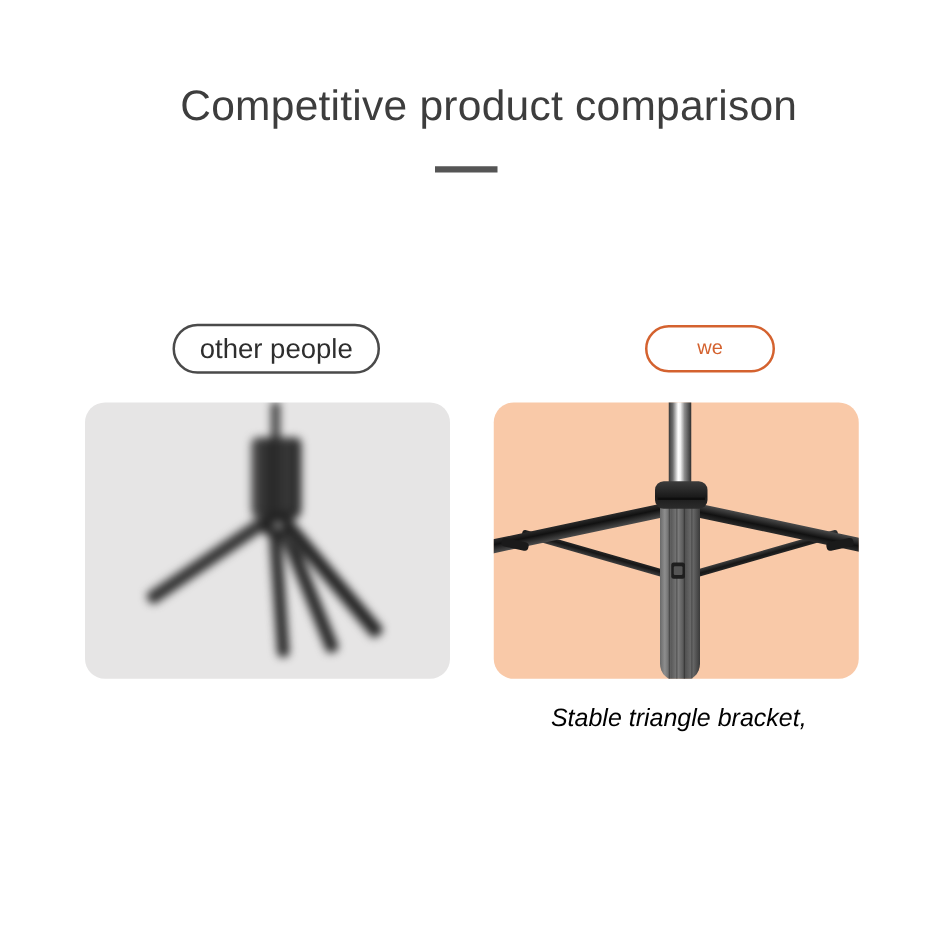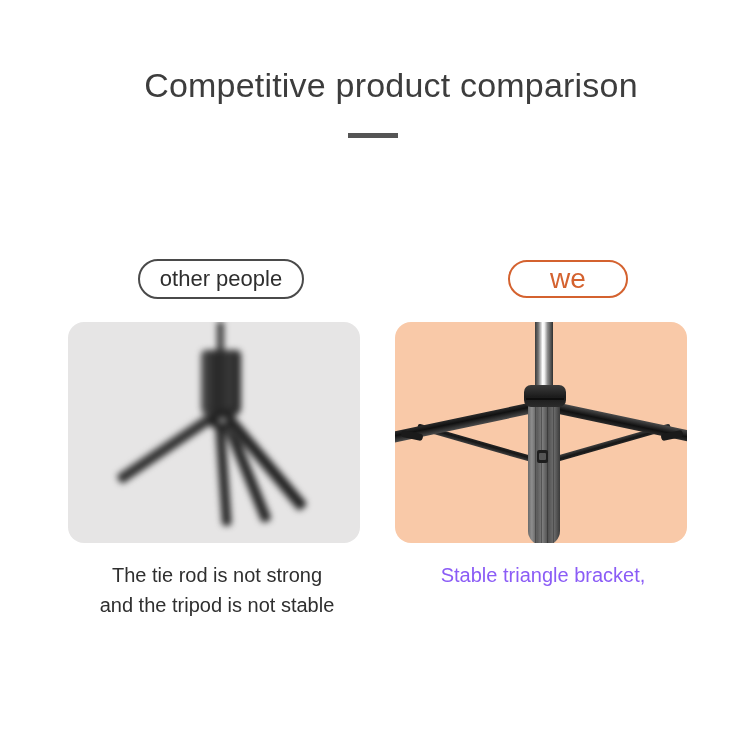--- a/index.html
+++ b/index.html
@@ -77,21 +77,21 @@
     border: 2px solid #4a4a4a;
     color: #2e2e2e;
     margin-left: 18px;
   }
   .pill-we {
     border: 2px solid #d4622f;
     color: #d4622f;
     height: 38px;
     border-radius: 20px;
     padding: 0 40px;
-    font-size: 28px;
+    font-size: 16px;
     margin-left: 64px;
   }
 
   
   .panel {
     position: relative;
     width: 292px;
     height: 221px;
     border-radius: 16px;
     overflow: hidden;
@@ -280,21 +280,21 @@
 
   
   .caption {
     margin-top: 17px;
     text-align: center;
     font-size: 20px;
     line-height: 1.5;
     white-space: nowrap;
   }
   .caption-left  { color: #2f2f2f; margin-left: 10px; }
-  .caption-right { color: #8b5cf6; margin-left: 14px; }
+  .caption-right { color: #000000; margin-left: 14px; font-style: italic; }
   .caption div { display: block; }
 </style>
 </head>
 <body>
 
 <div class="page-title">Competitive product comparison</div>
 <div class="title-rule"></div>
 
 <div class="compare-row">
 
@@ -311,24 +311,20 @@
         <div class="l-neck"></div>
         <div class="l-leg l-leg-a"></div>
         <div class="l-leg l-leg-b"></div>
         <div class="l-leg l-leg-c"></div>
         <div class="l-leg l-leg-d"></div>
         <div class="l-hub"></div>
         <div class="l-hub-dot"></div>
       </div>
     </div>
 
-    <div class="caption caption-left">
-      <div>The tie rod is not strong</div>
-      <div>and the tripod is not stable</div>
-    </div>
   </div>
 
   <div class="column column-right">
 
     <div class="pill-wrap">
       <span class="pill pill-we">we</span>
     </div>
 
     <div class="panel panel-right">
       <div class="stage">

